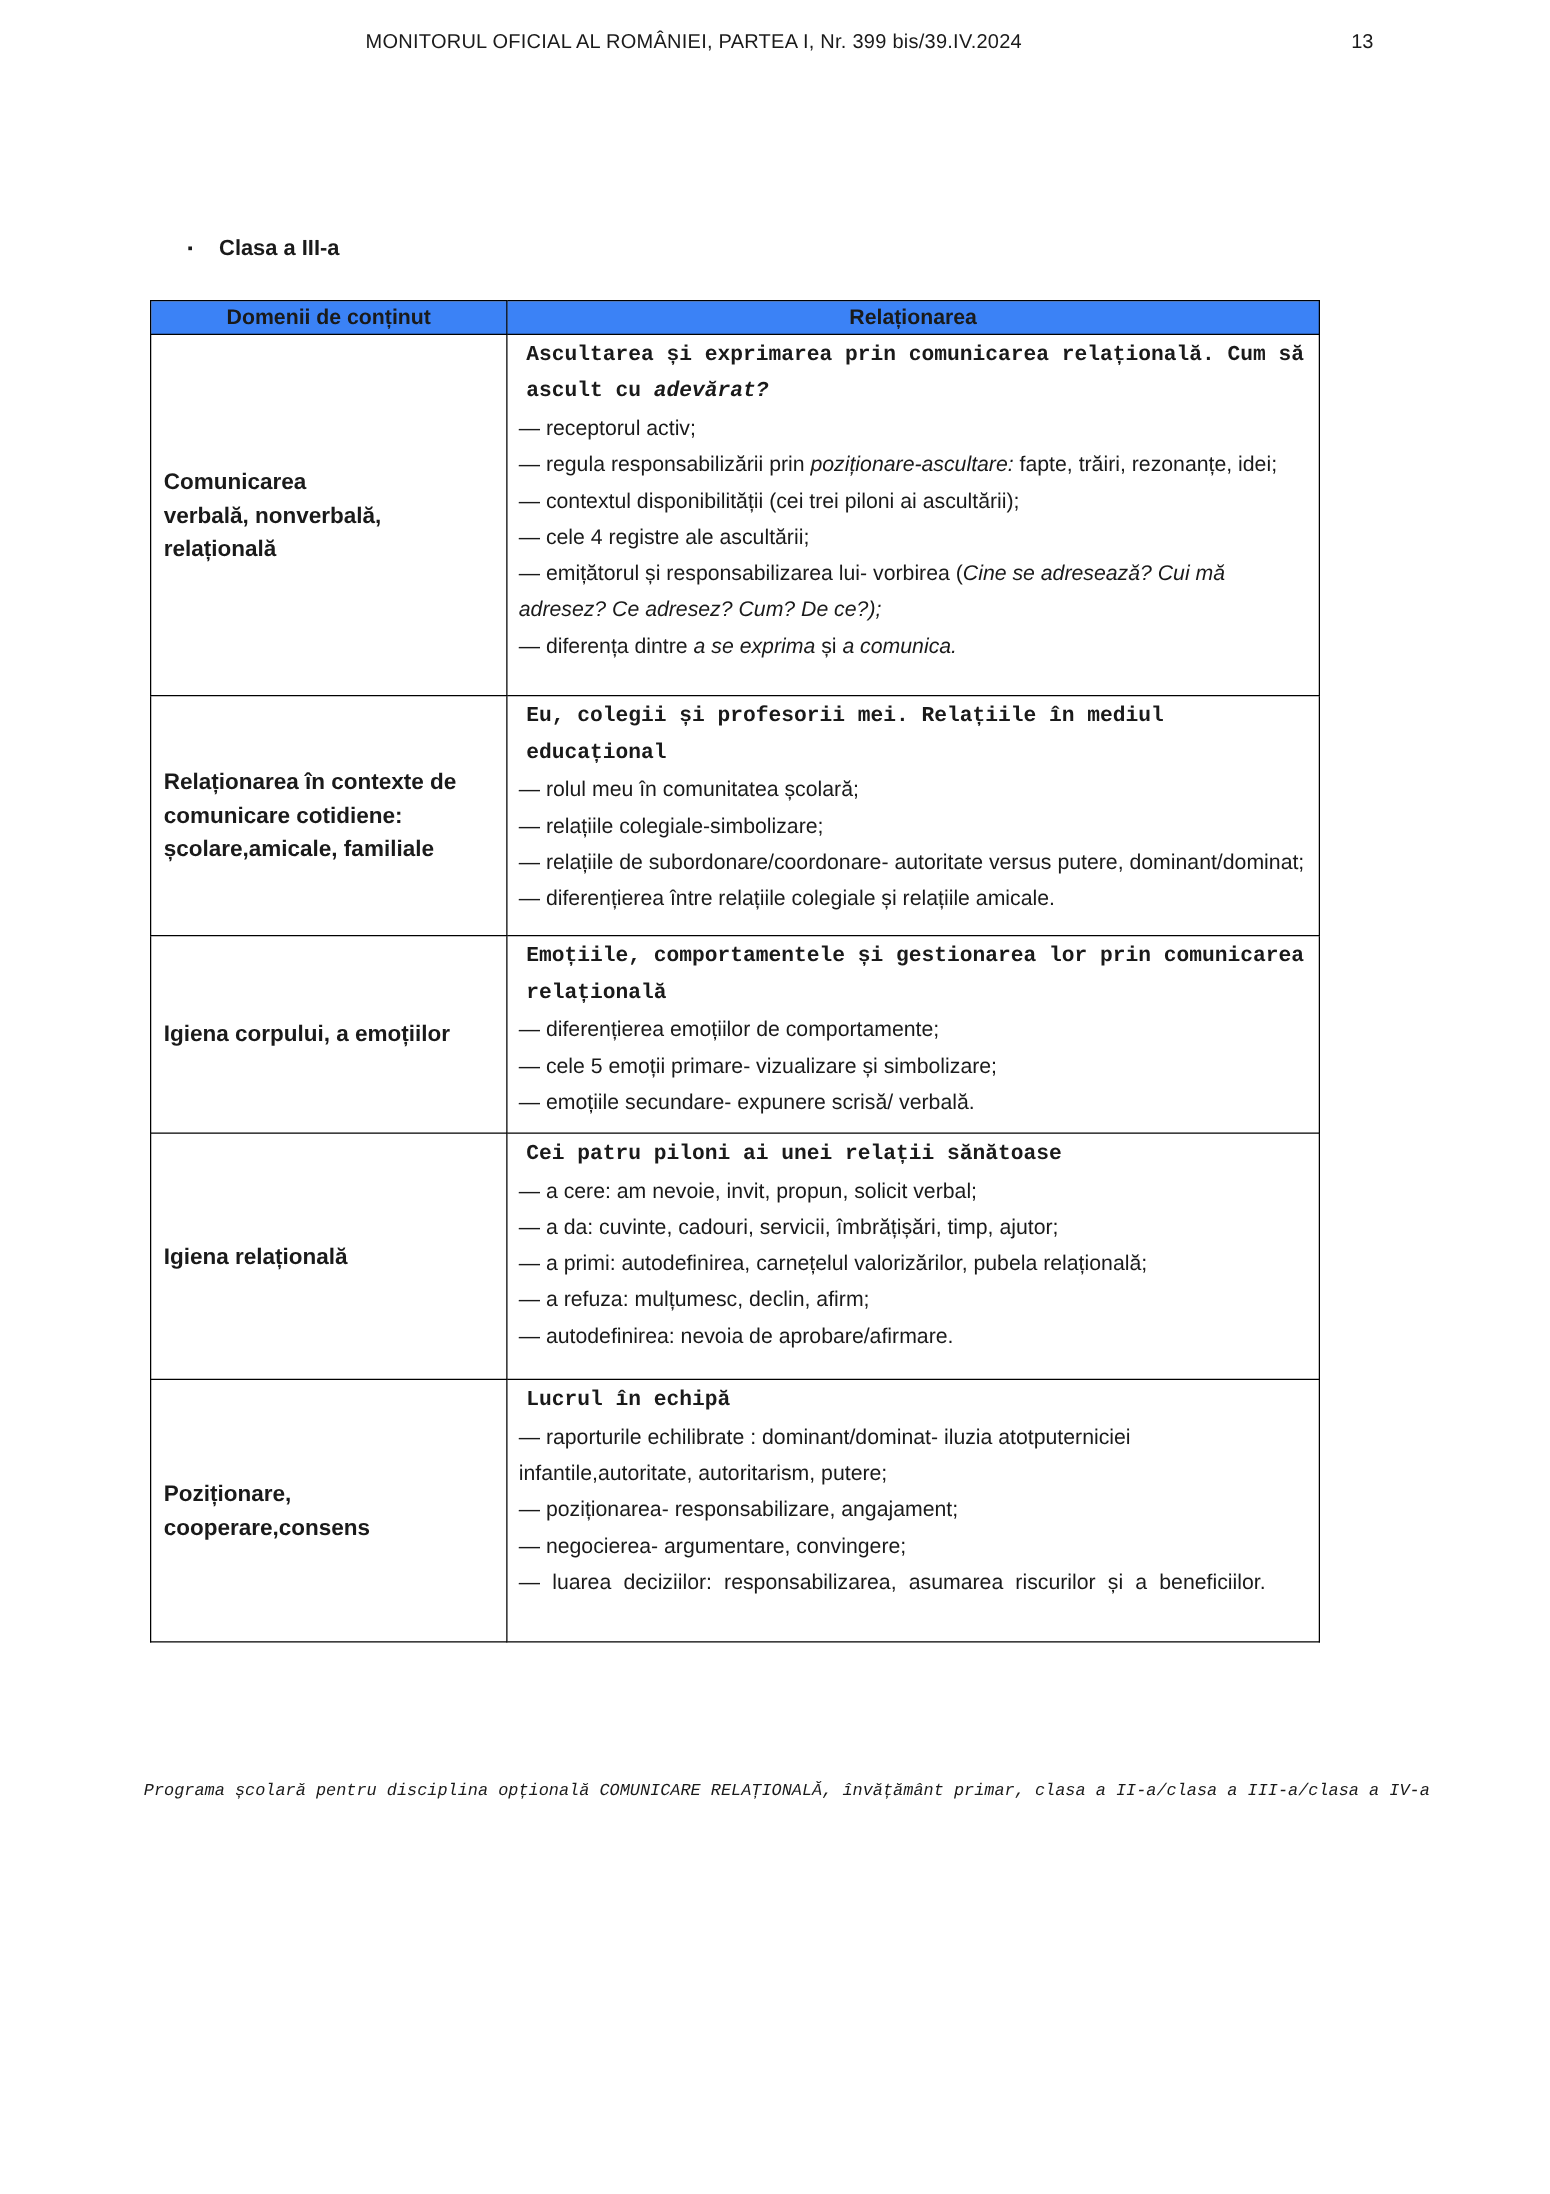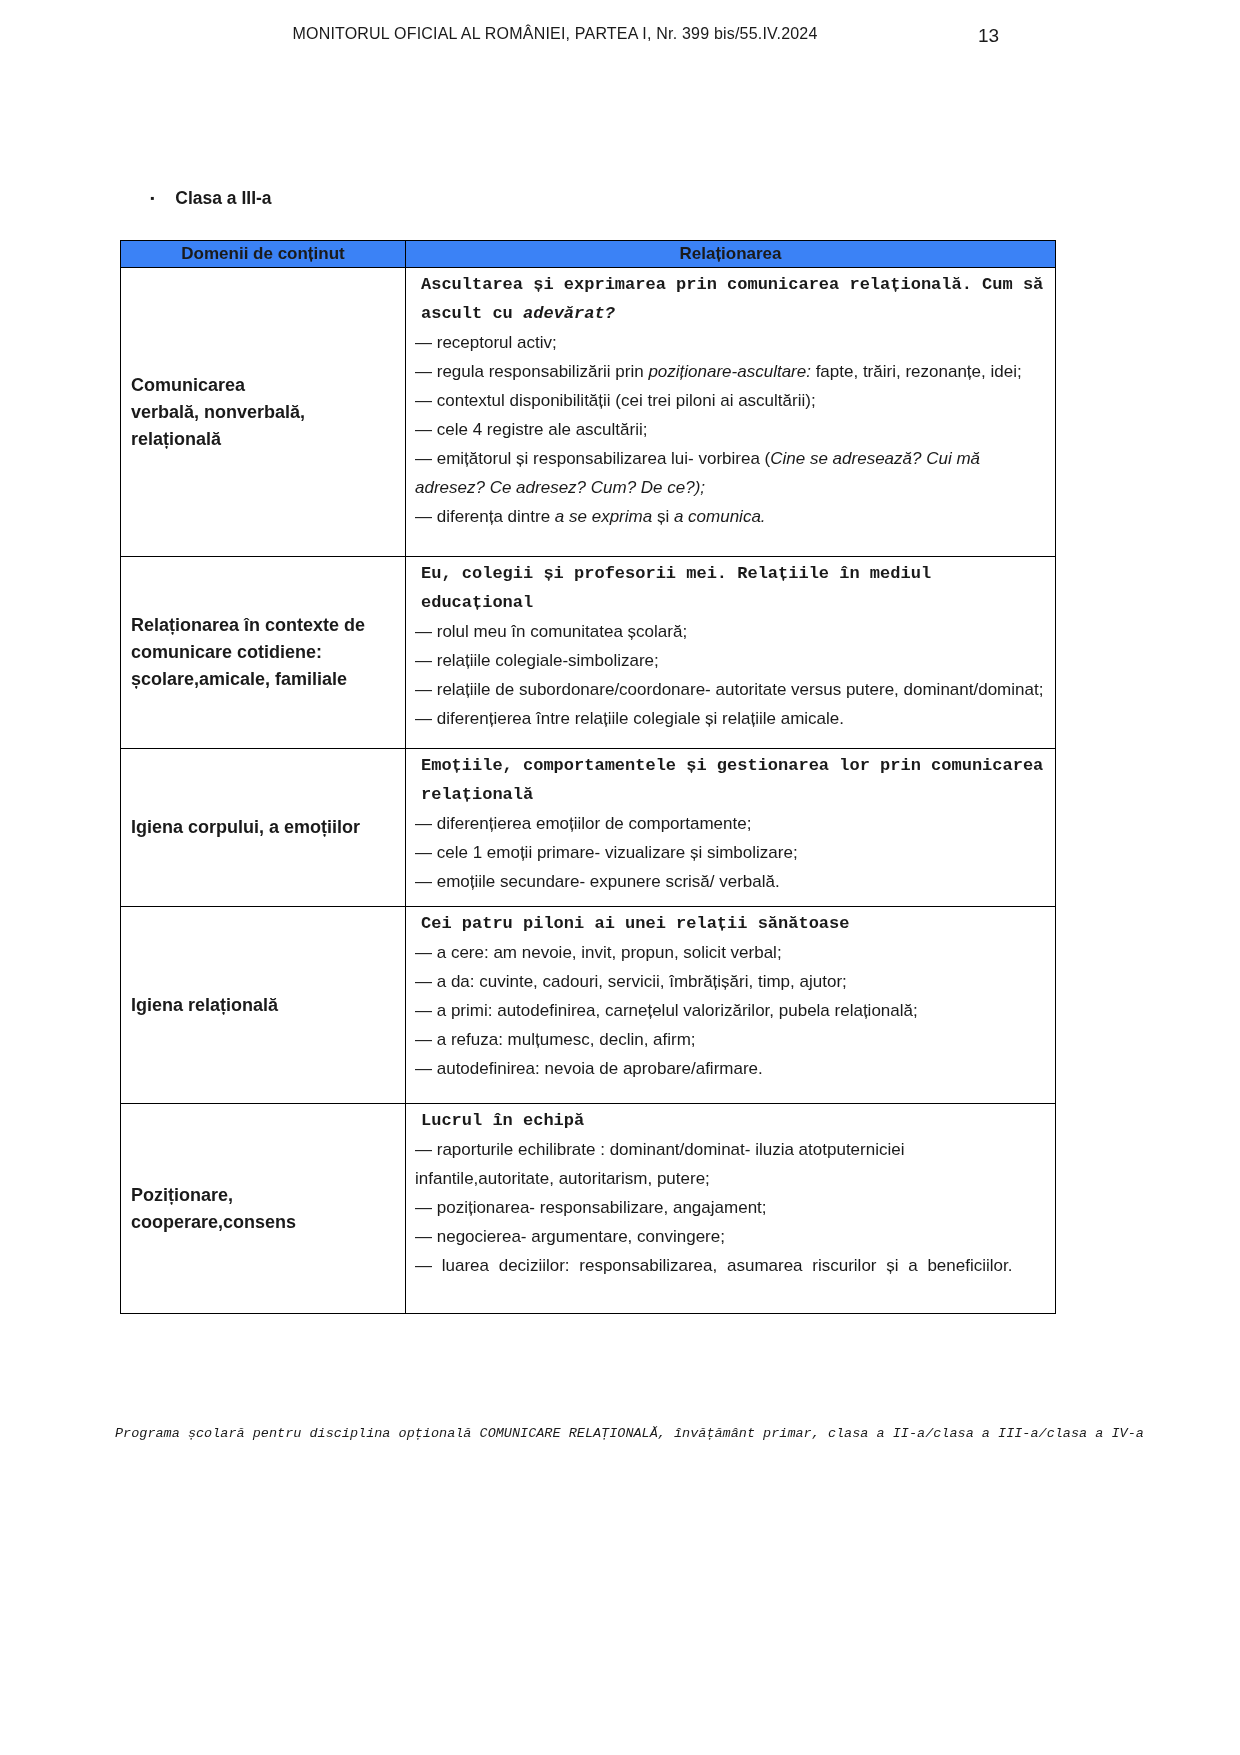--- a/index.html
+++ b/index.html
@@ -22,22 +22,22 @@
     left: 0;
     width: 1110px;
     text-align: center;
     font-size: 16px;
     letter-spacing: 0.2px;
     white-space: nowrap;
   }
   .doc-page-number {
     position: absolute;
     top: 25px;
-    left: 978px;
-    font-size: 19px;
+    left: 1081px;
+    font-size: 16px;
   }
   .section-heading {
     margin: 142px 0 0 150px;
     display: flex;
     align-items: center;
     gap: 21px;
     font-size: 17.5px;
     font-weight: bold;
   }
   .bullet {
@@ -102,21 +102,21 @@
     font-size: 13.5px;
     font-style: italic;
     white-space: nowrap;
     font-family: Liberation Mono, monospace;
   }
 </style>
 </head>
 <body>
 
 <div class="doc-header">
-  <span class="doc-header-title">MONITORUL OFICIAL AL ROMÂNIEI, PARTEA I, Nr. 399 bis/55.IV.2024</span>
+  <span class="doc-header-title">MONITORUL OFICIAL AL ROMÂNIEI, PARTEA I, Nr. 399 bis/39.IV.2024</span>
   <span class="doc-page-number">13</span>
 </div>
 
 <div class="section-heading">
   <span class="bullet">▪</span>
   <span>Clasa a III-a</span>
 </div>
 
 <table class="content-table">
   <thead>
@@ -159,21 +159,21 @@
       </td>
     </tr>
 
     <tr>
       <td class="domain-cell">
         <div class="domain-text">Igiena corpului, a emoțiilor</div>
       </td>
       <td class="content-cell">
         <p class="content-title"><span>Emoțiile, comportamentele și gestionarea lor prin comunicarea relațională</span></p>
         <p class="content-item"><span>— diferențierea emoțiilor de comportamente;</span></p>
-        <p class="content-item"><span>— cele 1 emoții primare- vizualizare și simbolizare;</span></p>
+        <p class="content-item"><span>— cele 5 emoții primare- vizualizare și simbolizare;</span></p>
         <p class="content-item"><span>— emoțiile secundare- expunere scrisă/ verbală.</span></p>
       </td>
     </tr>
 
     <tr>
       <td class="domain-cell">
         <div class="domain-text">Igiena relațională</div>
       </td>
       <td class="content-cell">
         <p class="content-title"><span>Cei patru piloni ai unei relații sănătoase</span></p>

